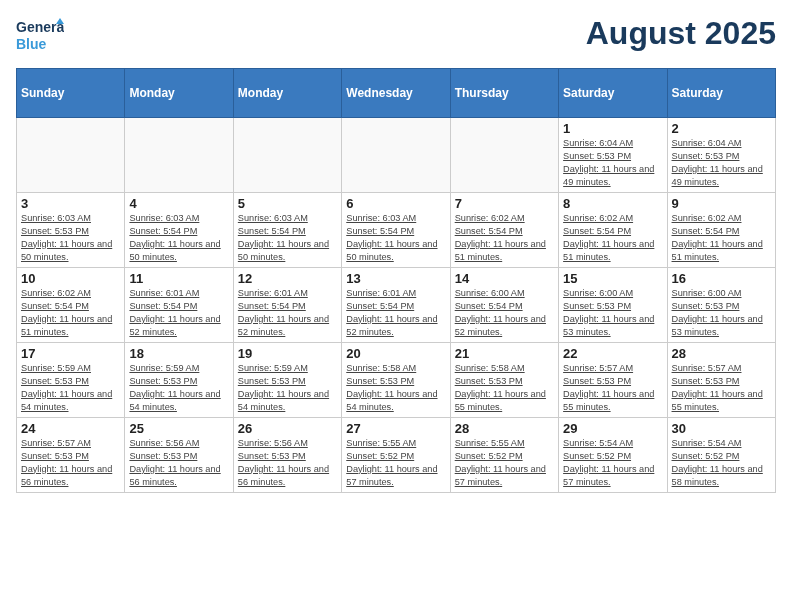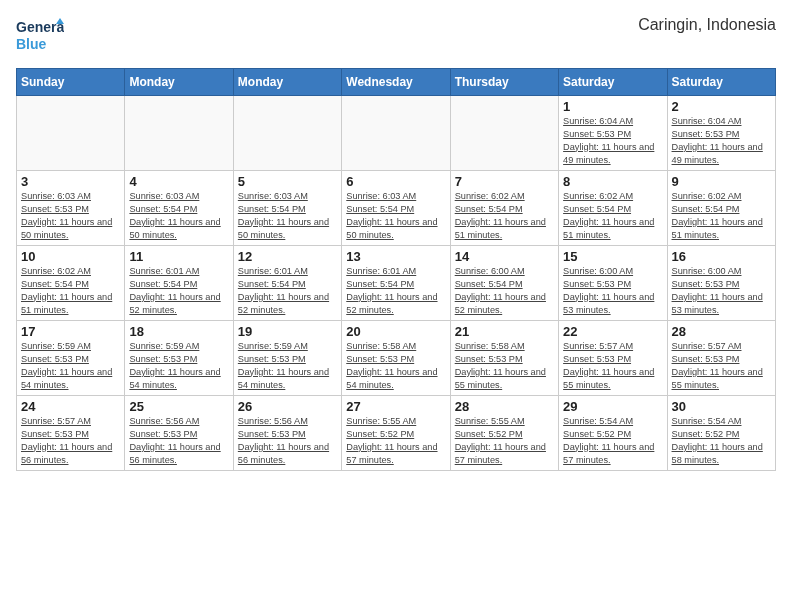--- a/index.html
+++ b/index.html
@@ -32,21 +32,21 @@
     table {
       width: 100%;
       border-collapse: collapse;
       table-layout: fixed;
     }
     thead th {
       background: #3a7abf;
       color: #fff;
       font-size: 12px;
       font-weight: bold;
-      padding: 6px 4px;
+      padding: 17px 4px;
       text-align: left;
       border: 1px solid #2a5f9a;
     }
     td {
       border: 1px solid #ccc;
       vertical-align: top;
       padding: 3px 4px;
       font-size: 9.5px;
       color: #333;
       height: 75px;
@@ -81,21 +81,21 @@
 
 <div class="header">
   <div class="logo-wrapper">
   <svg width="48" height="40" viewBox="0 0 48 40">
     <text x="0" y="16" font-size="14" font-weight="bold" font-family="Arial" fill="#1a3a5c">General</text>
     <text x="0" y="33" font-size="14" font-weight="bold" font-family="Arial" fill="#3a9ad9">Blue</text>
     <polygon points="40,8 48,8 44,2" fill="#3a9ad9"></polygon>
   </svg>
 </div>
   <div class="title-block">
-    <div class="location">Caringin, Indonesia</div>
+    <div class="month-year">August 2025</div>
   </div>
 </div>
 
 <table>
   <thead>
     <tr>
     <th>Sunday</th>
         <th>Monday</th>
         <th>Monday</th>
         <th>Wednesday</th>

